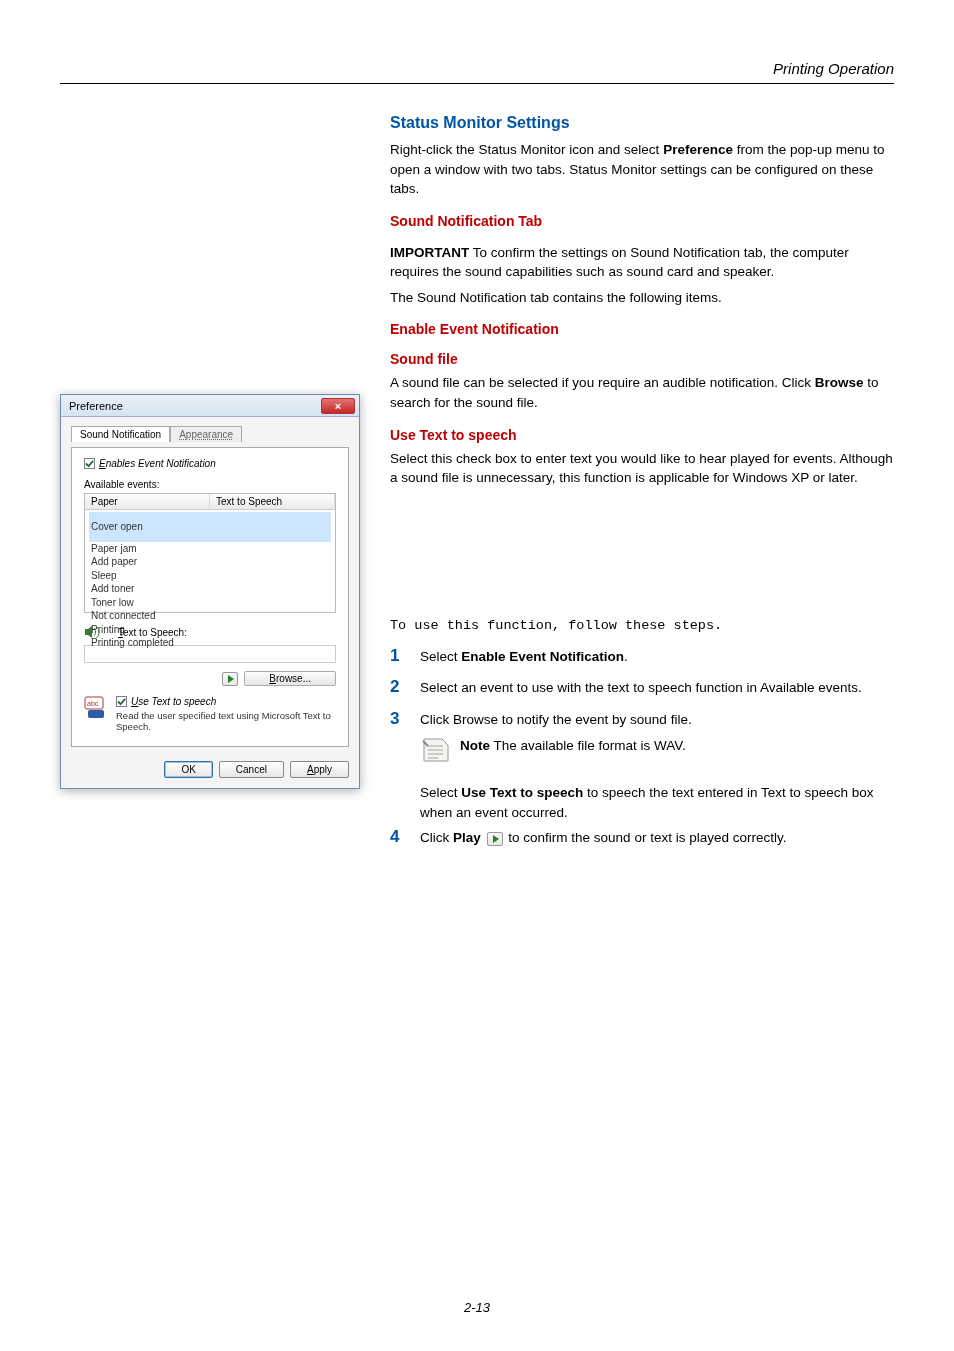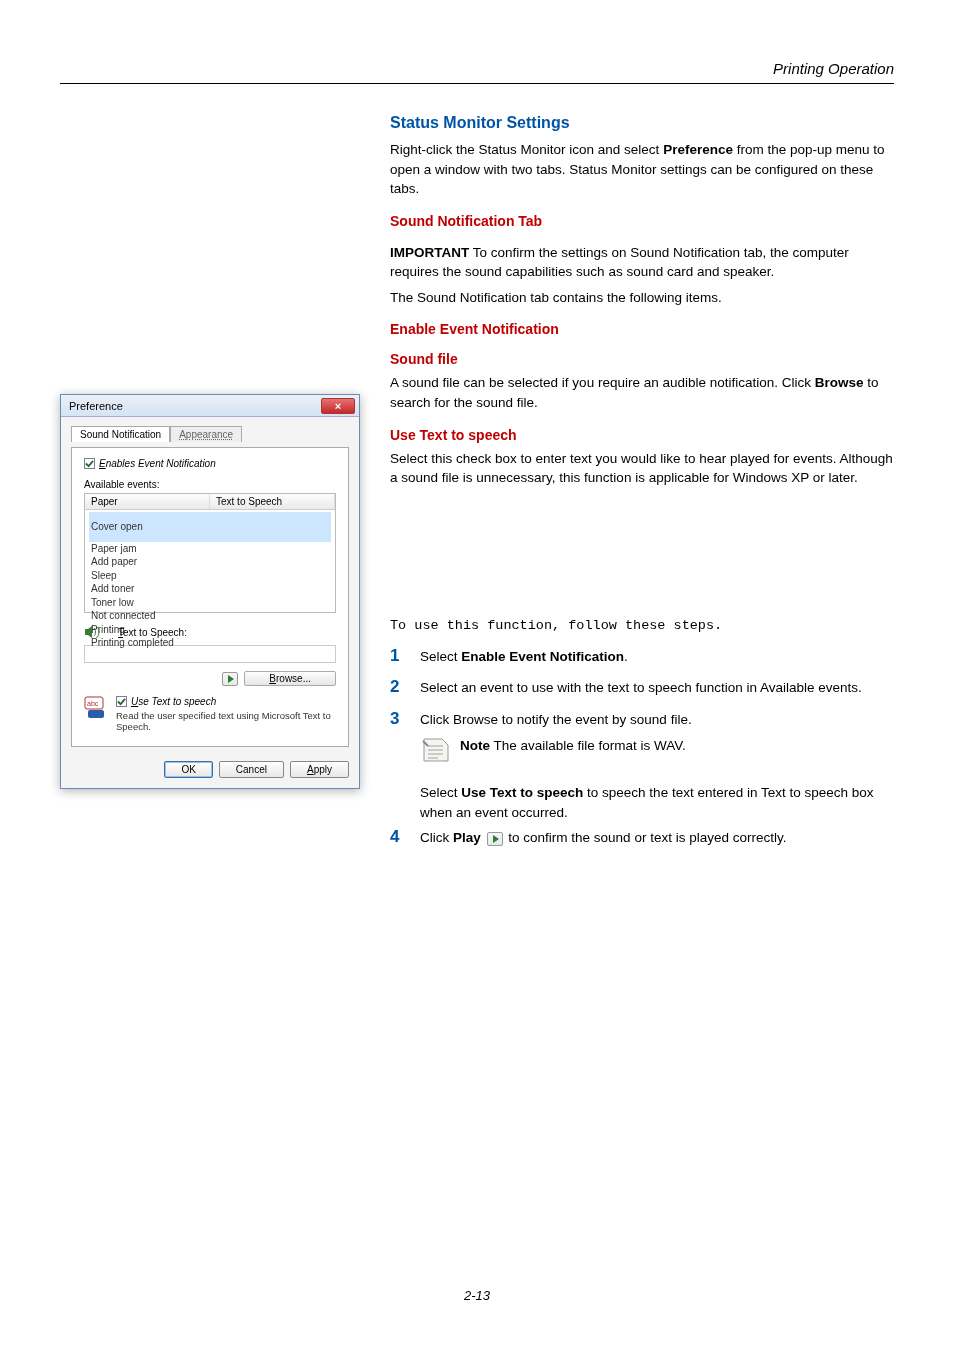--- a/index.html
+++ b/index.html
@@ -104,21 +104,21 @@
   .play-icon::after{
     content:"";
     position:absolute;
     left:5px; top:2px;
     border-left:6px solid #2a7d2a;
     border-top:4px solid transparent;
     border-bottom:4px solid transparent;
   }
   .page-number {
     position:absolute;
-    bottom: 48px;
+    bottom: 36px;
     left:0; right:0;
     text-align:center;
     font-style: italic;
     font-size: 13px;
   }
 
   
   .dialog {
     width: 300px;
     border: 1px solid #6b8bb5;

